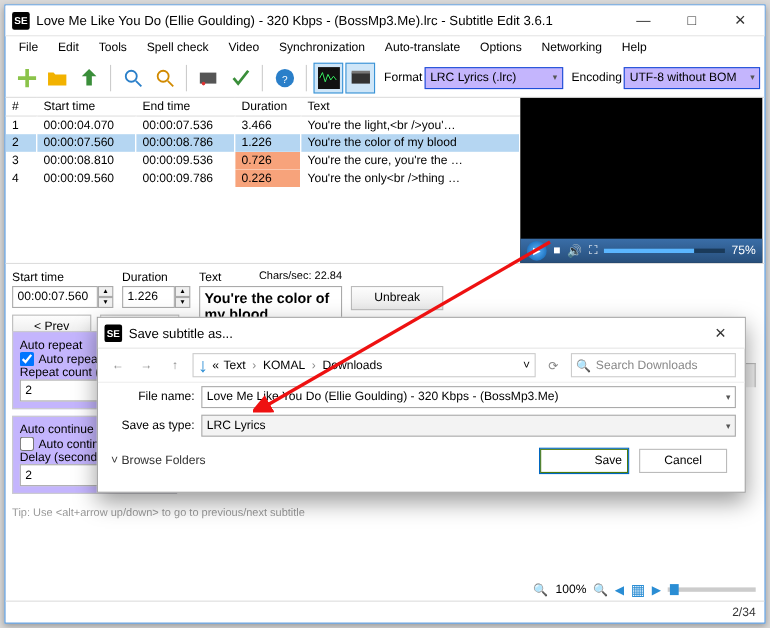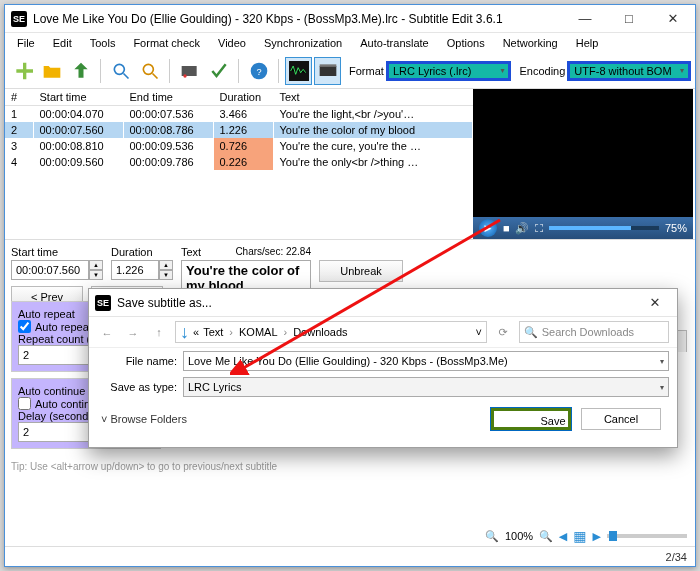--- a/index.html
+++ b/index.html
@@ -10,21 +10,21 @@
 .titlebar .ttl { flex: 1; font-size: 12px; }
 .wctl { display: flex; }
 .wctl div { width: 44px; height: 28px; text-align: center; line-height: 28px; font-size: 13px; color: #333; }
 .menubar { height: 20px; display: flex; align-items: center; padding: 0 4px; gap: 2px; }
 .menubar span { padding: 2px 8px; cursor: default; }
 .toolbar { height: 36px; display: flex; align-items: center; padding: 2px 4px; gap: 2px; border-bottom: 1px solid #ddd; }
 .tbtn { width: 28px; height: 28px; border: 1px solid transparent; display: flex; align-items: center; justify-content: center; font-size: 18px; }
 .tbtn svg { width: 20px; height: 20px; }
 .tsep { width: 1px; height: 24px; background: #ccc; margin: 0 4px; }
 .fmtlbl { margin-left: 6px; }
-.fmtsel { width: 130px; height: 20px; border: 3px solid #1d4ed8; background: #14b8a6; padding: 0 4px; display: flex; align-items: center; justify-content: space-between; }
+.fmtsel { width: 130px; height: 20px; border: 1px solid #1d4ed8; background: #c4b5fd; padding: 0 4px; display: flex; align-items: center; justify-content: space-between; }
 .caret::after { content: "▾"; font-size: 8px; color: #555; }
 .twrap { display: flex; }
 .tablearea { width: 468px; }
 table { width: 100%; border-collapse: collapse; }
 th, td { text-align: left; padding: 2px 6px; height: 16px; border-right: 1px solid #fff; white-space: nowrap; overflow: hidden; }
 th { background: #fff; border-bottom: 1px solid #e0e0e0; font-weight: normal; }
 tr.sel td { background: #b5d6f2; }
 td.hl { background: #f7a37b; }
 .videoside { width: 220px; background: #000; position: relative; height: 150px; }
 .vctrl { position: absolute; bottom: 0; left: 0; right: 0; height: 22px; background: linear-gradient(#3a6ea8,#274e7a); display: flex; align-items: center; gap: 6px; padding: 0 6px; color: #fff; }
@@ -58,21 +58,21 @@
 .navico { width: 20px; height: 20px; color: #888; display: flex; align-items: center; justify-content: center; }
 .crumbs { flex: 1; display: flex; align-items: center; border: 1px solid #ccc; height: 22px; padding: 0 4px; gap: 4px; }
 .crumbs span { display: flex; align-items: center; gap: 4px; }
 .crumbs .sep::after { content: "›"; color: #888; margin: 0 2px; }
 .srch { width: 150px; height: 22px; border: 1px solid #ccc; padding: 0 4px; color: #888; display: flex; align-items: center; gap: 4px; }
 .formrow { display: flex; align-items: center; padding: 3px 8px; gap: 6px; }
 .formrow label { width: 80px; text-align: right; }
 .formrow .fld { flex: 1; height: 20px; border: 1px solid #aaa; padding: 0 4px; display: flex; align-items: center; justify-content: space-between; }
 .dlgbtns { display: flex; justify-content: flex-end; gap: 10px; padding: 8px 16px; }
 .dlgbtn { width: 80px; height: 22px; border: 1px solid #0078d7; background: #fff; text-align: center; line-height: 20px; }
-.dlgbtn.primary { border: 3px solid #4d7c0f; outline: 1px solid #0067c0; padding-left: 44px; }
+.dlgbtn.primary { border: 1px solid #4d7c0f; outline: 1px solid #0067c0; padding-left: 44px; }
 .dlgbtn.plain { border: 1px solid #bbb; }
 .browse { padding: 4px 12px; color: #333; cursor: default; }
 .browse::before { content: "˅  "; }
 
 .arrow { position: absolute; left: 230px; top: 215px; width: 280px; height: 160px; pointer-events: none; }
 .arrow svg { width: 100%; height: 100%; }
 .darrow { color:#2a8dd4; font-size:18px; font-weight:bold; }
 </style>
 </head>
 <body>
@@ -85,21 +85,21 @@
       <div>—</div>
       <div>□</div>
       <div class="cls">✕</div>
     </div>
   </div>
 
   <div class="menubar">
     <span>File</span>
     <span>Edit</span>
     <span>Tools</span>
-    <span>Format check</span>
+    <span>Spell check</span>
     <span>Video</span>
     <span>Synchronization</span>
     <span>Auto-translate</span>
     <span>Options</span>
     <span>Networking</span>
     <span>Help</span>
   </div>
 
   <div class="toolbar">
     <div class="tbtn">

